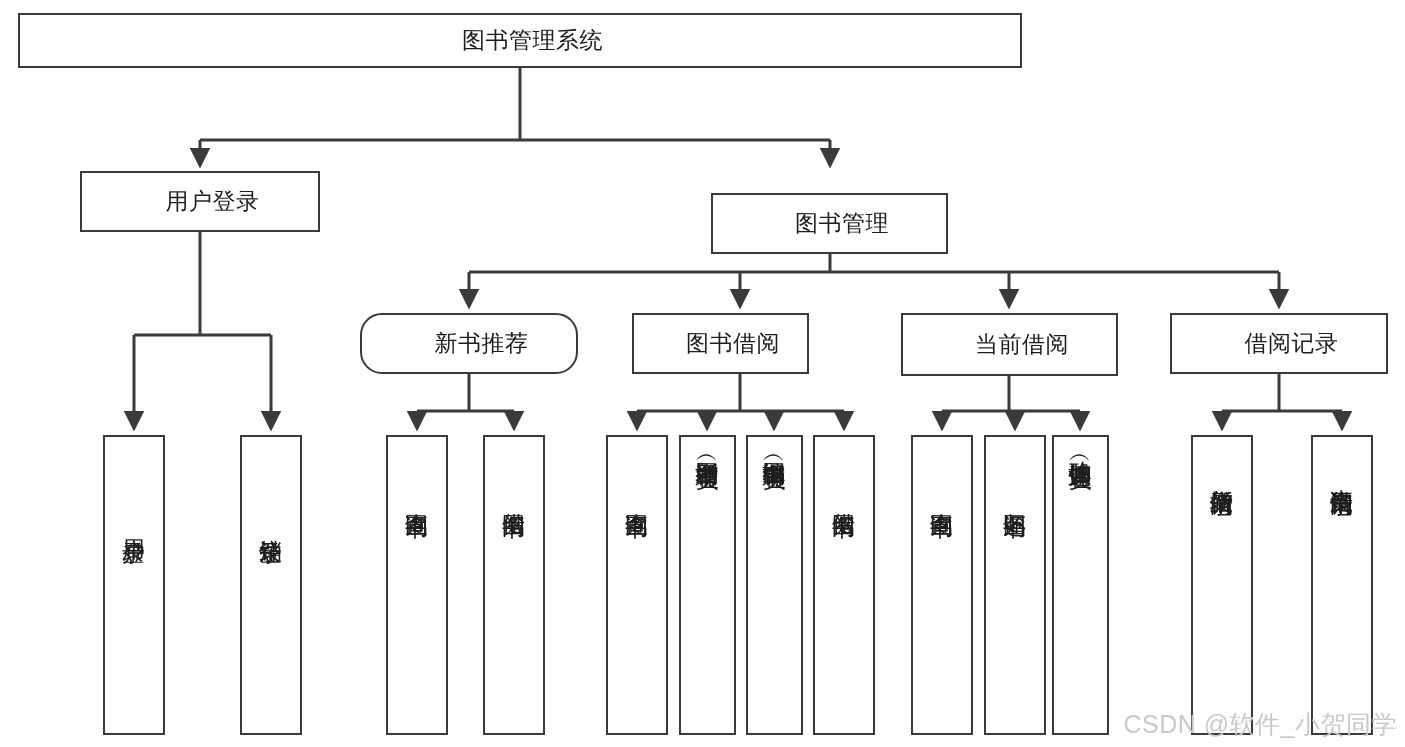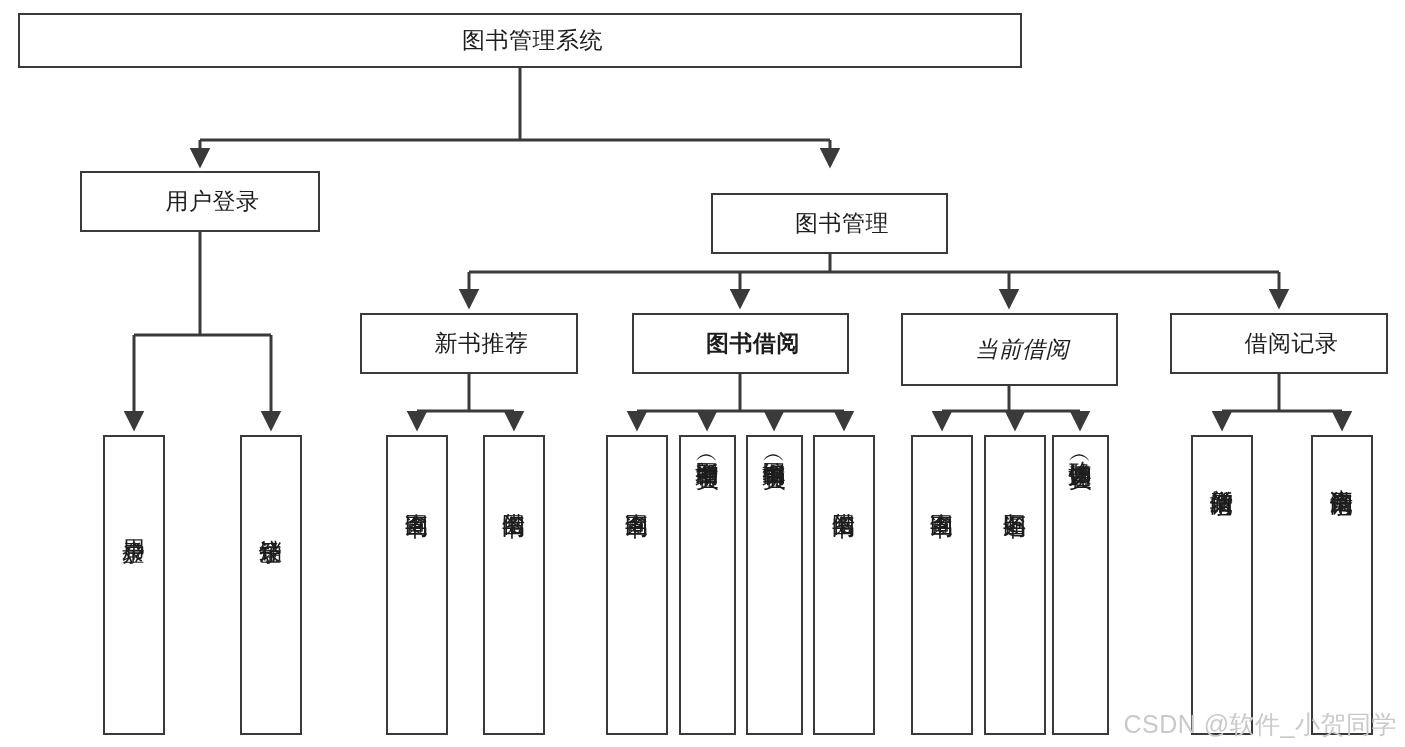--- a/index.html
+++ b/index.html
@@ -132,27 +132,27 @@
     <span>图书管理系统</span>
   </div>
 
   <div class="node horiz" style="left:80px; top:171px; width:240px; height:61px;">
     <span>用户登录</span>
   </div>
   <div class="node horiz" style="left:711px; top:171px; width:237px; height:61px;margin-top:22px;">
     <span>图书管理</span>
   </div>
 
-  <div class="node horiz" style="left:360px; top:313px; width:218px; height:61px;">
+  <div class="node horiz" style="left:360px; top:313px; width:218px; height:61px;border-radius:22px;">
     <span>新书推荐</span>
   </div>
-  <div class="node horiz" style="left:632px; top:313px; width:217px; height:61px;font-weight:bold;">
+  <div class="node horiz" style="left:632px; top:313px; width:177px; height:61px;">
     <span>图书借阅</span>
   </div>
-  <div class="node horiz" style="left:901px; top:313px; width:217px; height:73px;font-style:italic;">
+  <div class="node horiz" style="left:901px; top:313px; width:217px; height:63px;">
     <span>当前借阅</span>
   </div>
   <div class="node horiz" style="left:1170px; top:313px; width:218px; height:61px;text-align:right;">
     <span>借阅记录</span>
   </div>
 
   <div class="node vert mid" style="left:103px; top:435px; width:62px; height:300px;">
     <span class="vtext">用户登录</span>
   </div>
   <div class="node vert mid" style="left:240px; top:435px; width:62px; height:300px;">

